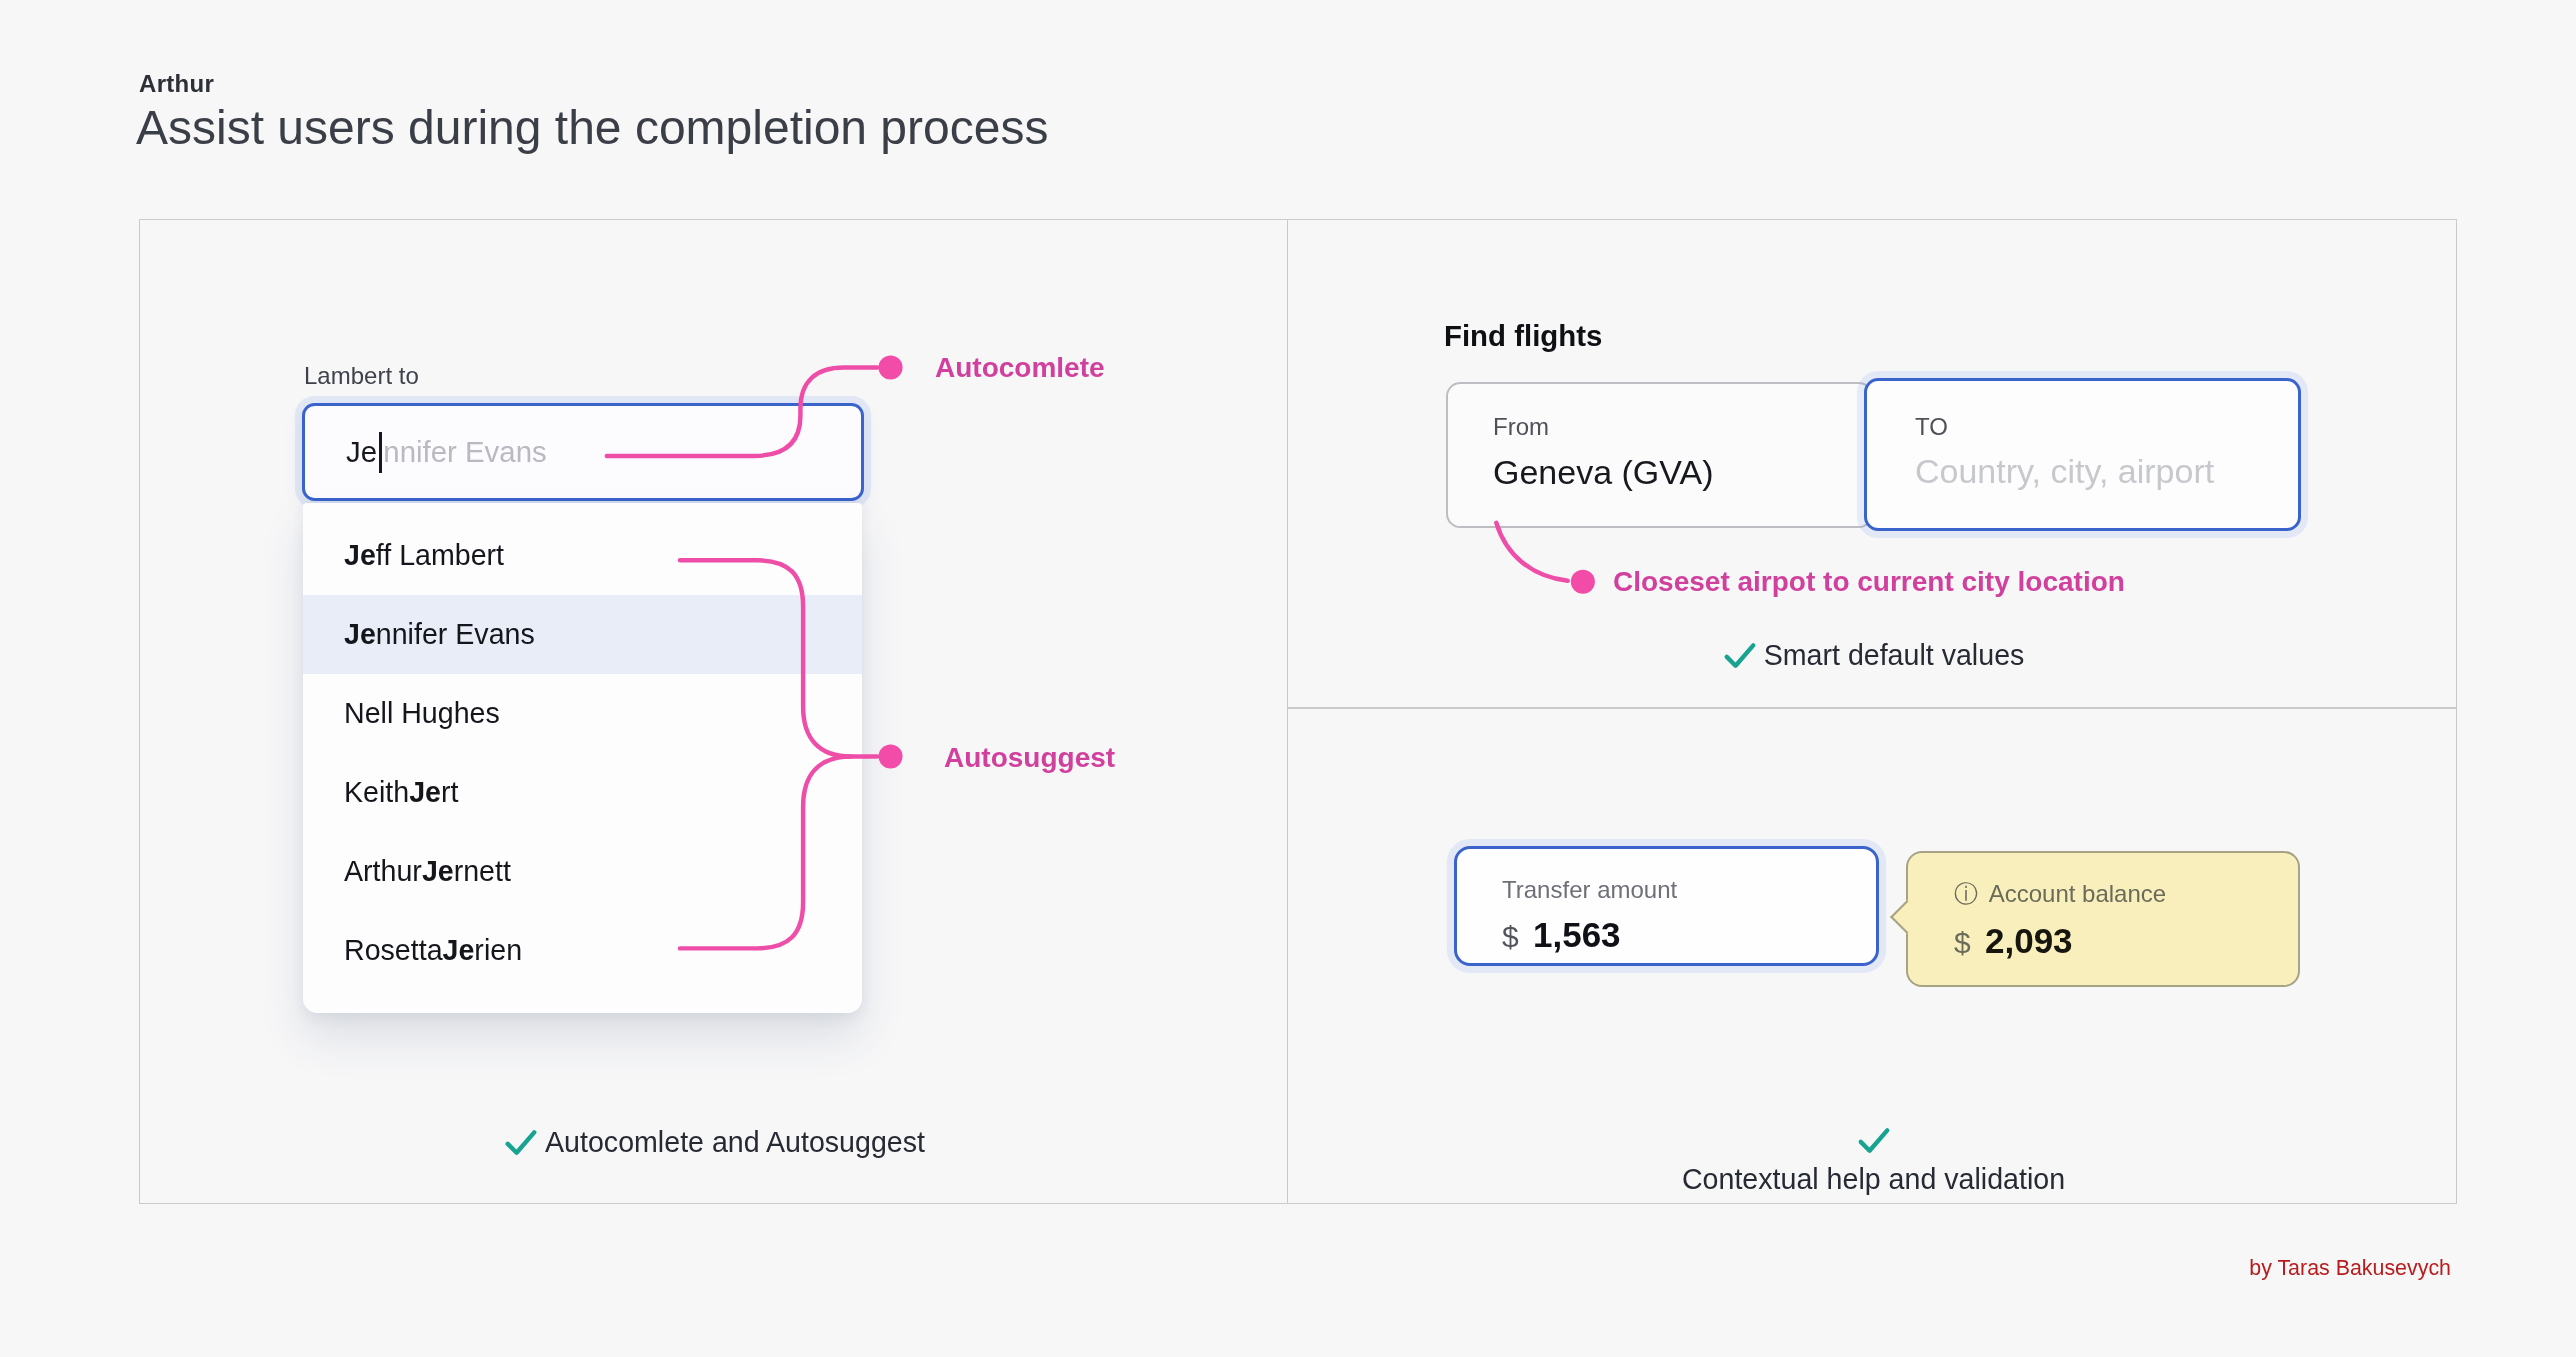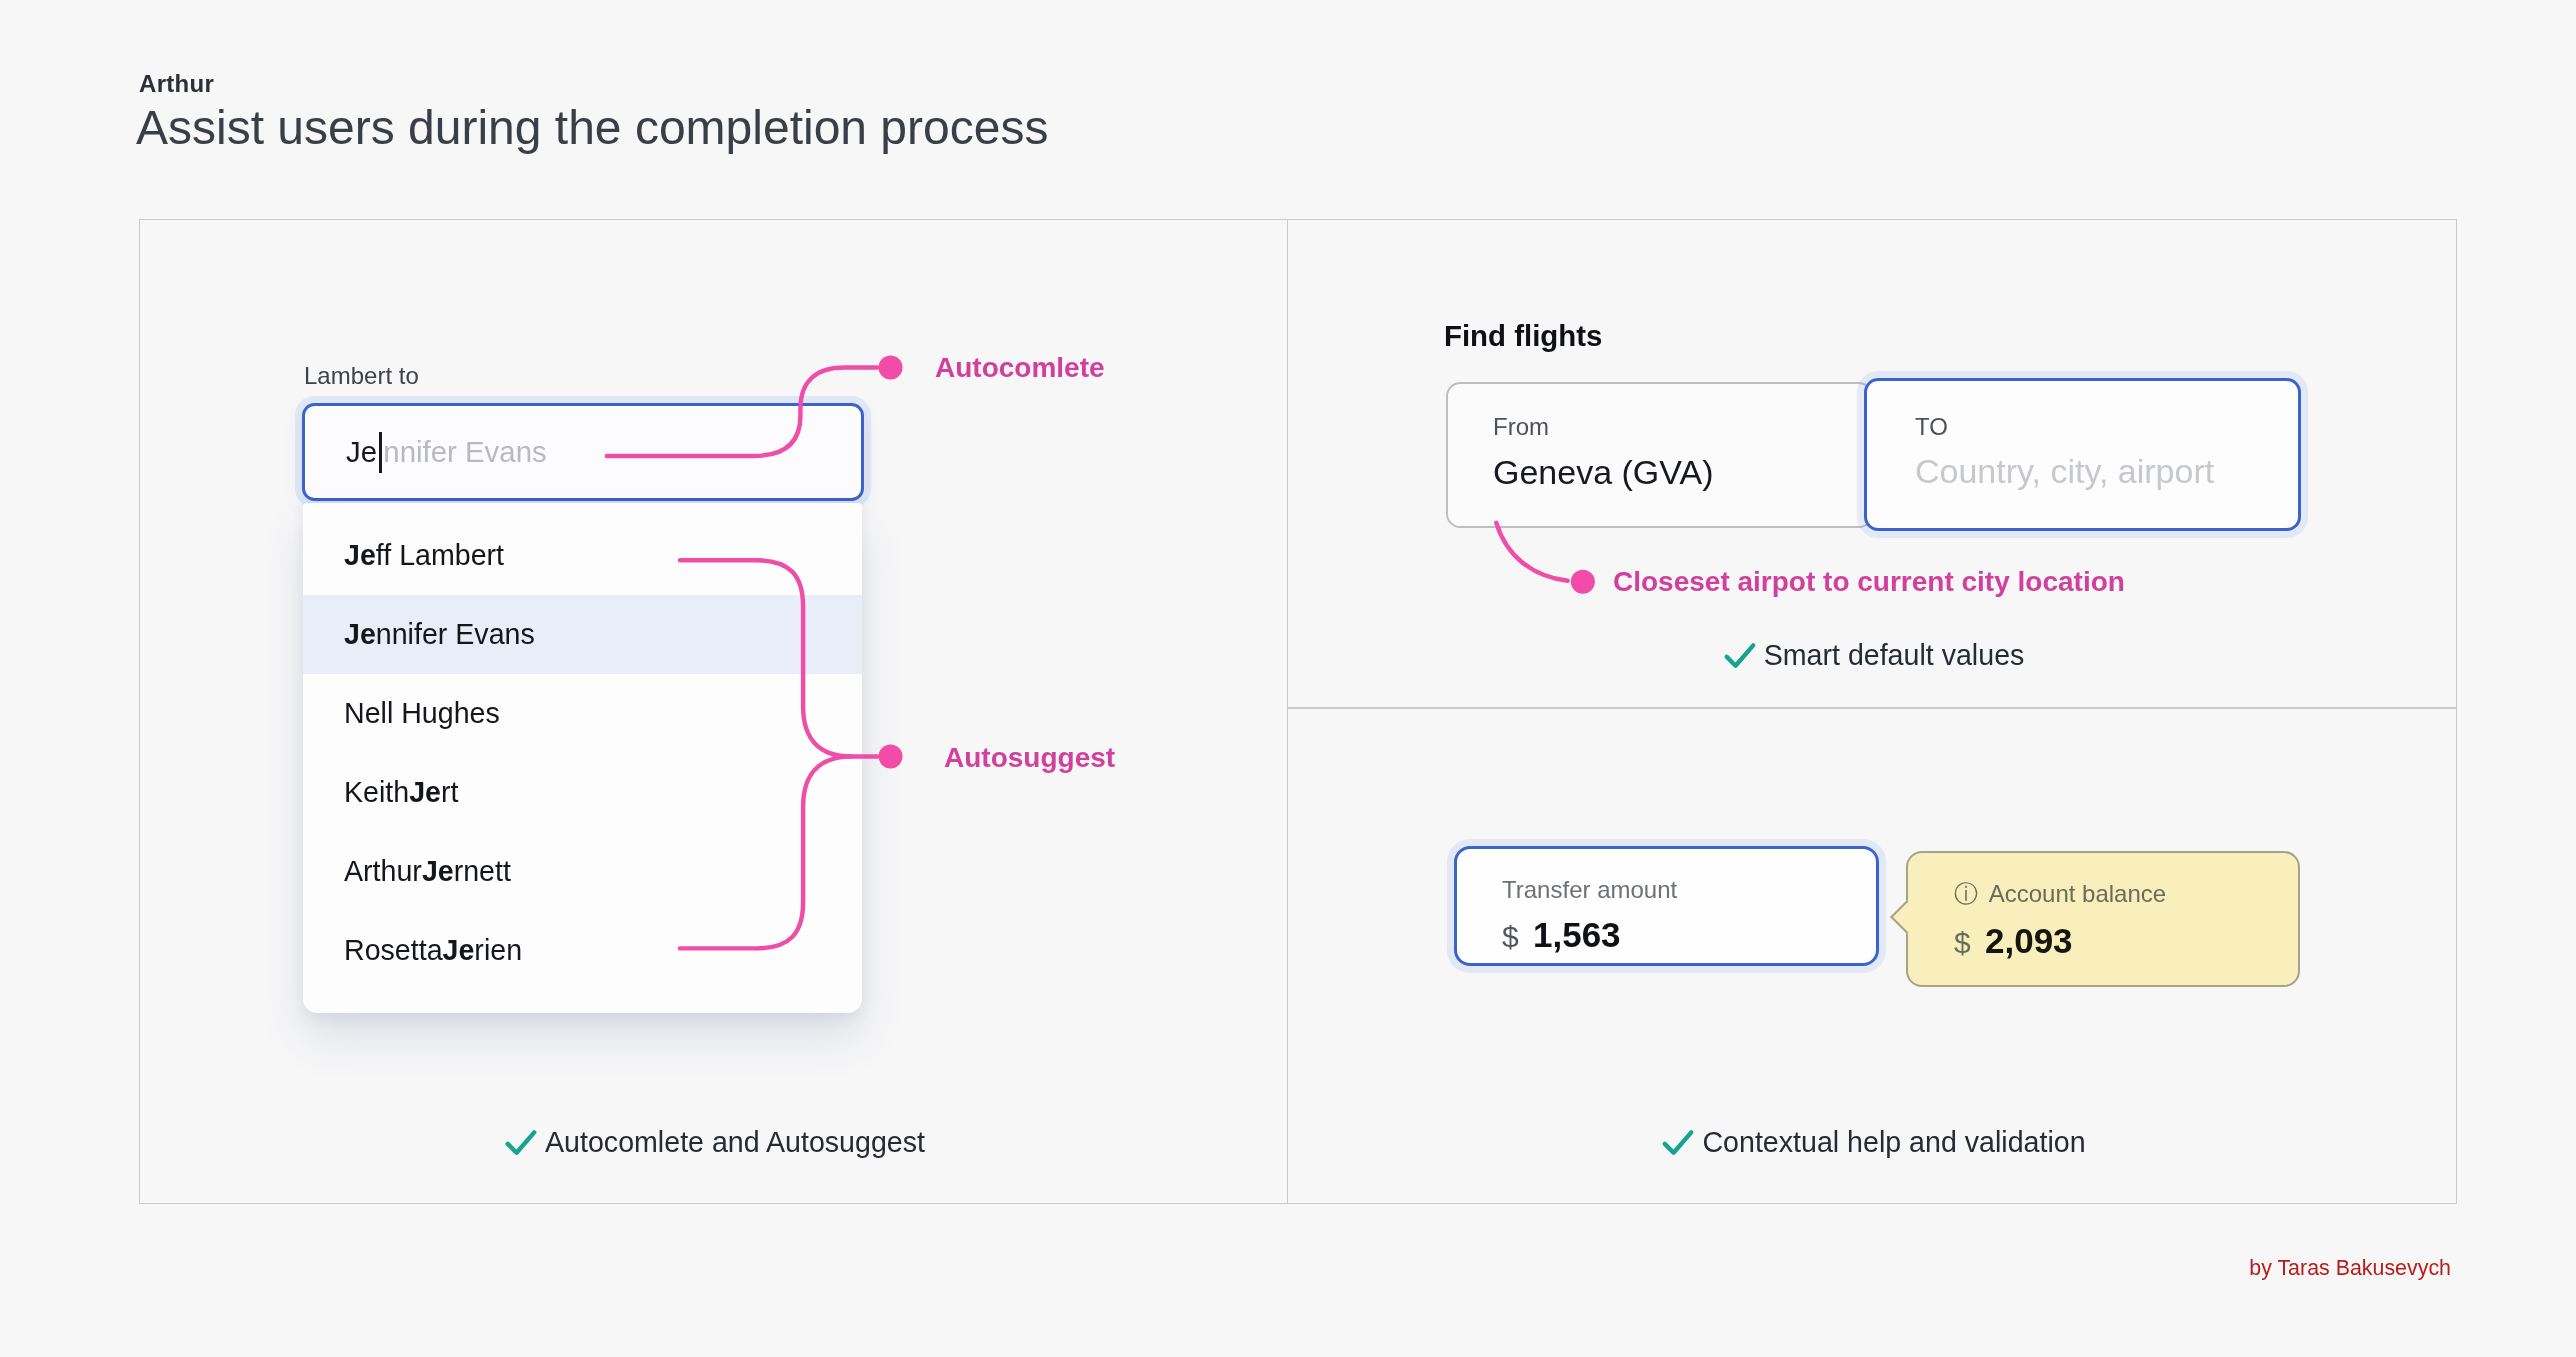--- a/index.html
+++ b/index.html
@@ -47,21 +47,21 @@
   .seg-bold { font-weight: 700; }
 
   .pink-label { font-size: 28px; font-weight: 700; color: #d2409e; transform: translateY(-50%); white-space: nowrap; }
   .lbl-autocomplete { left: 935px; top: 368px; }
   .lbl-autosuggest  { left: 944px; top: 758px; }
 
   .panel-note { display: flex; align-items: center; justify-content: center; gap: 7px;
     font-size: 28.6px; font-weight: 500; color: #262a33; }
   .note-left  { left: 139px;  top: 1126px; width: 1151px; }
   .note-smart { left: 1446px; top: 639px;  width: 855px; }
-  .note-right { left: 1446px; top: 1126px; width: 855px; }
+  .note-right { left: 1446px; top: 1126px; width: 855px; flex-direction: column; }
 
   
   .flights-heading { left: 1444px; top: 319px; font-size: 29.4px; font-weight: 700; color: #0e1014; }
   .from-box {
     left: 1446px; top: 382px; width: 427px; height: 146px; z-index: 1;
     background: #fbfbfc; border: 2.7px solid #bdbec1; border-radius: 14.3px;
     padding: 28.6px 0 0 45px;
   }
   .to-box {
     left: 1864px; top: 378px; width: 437px; height: 153px; z-index: 2;

